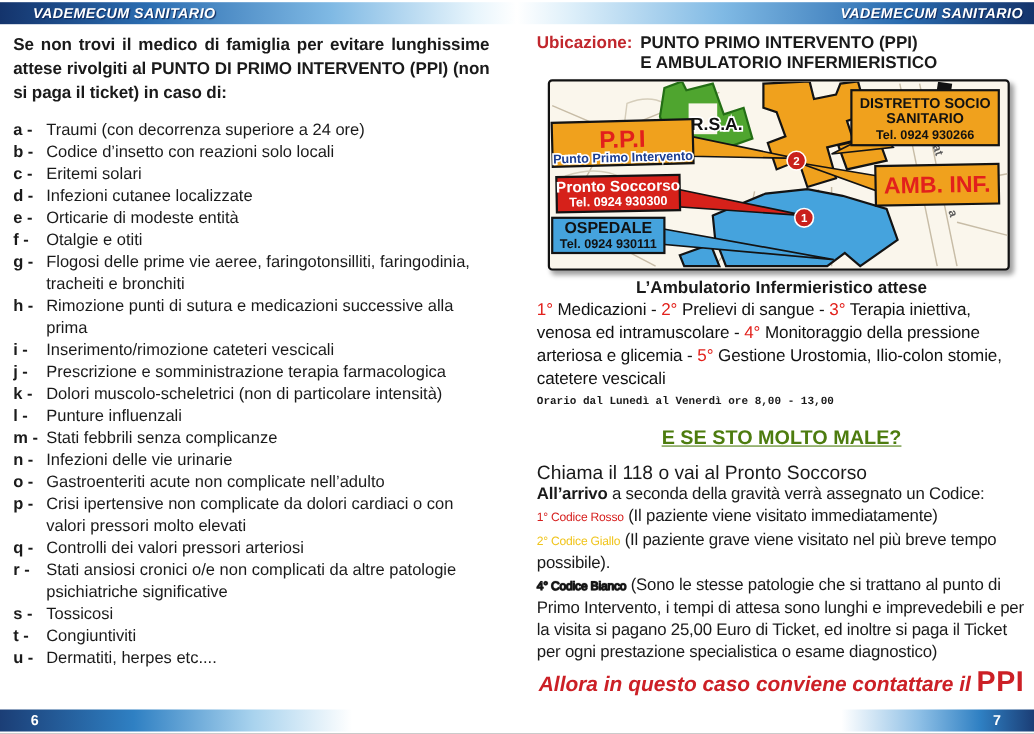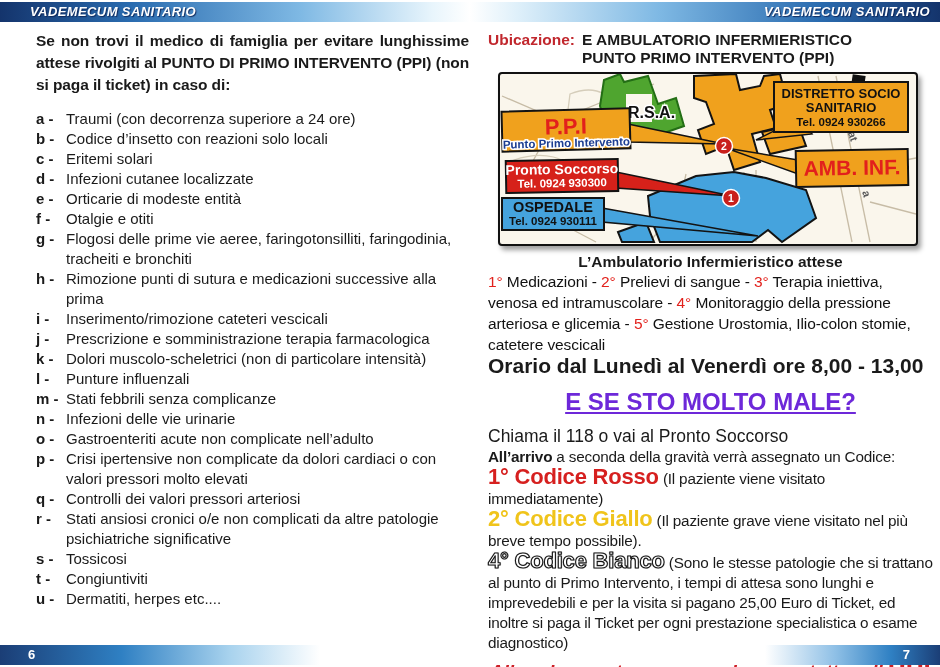--- a/index.html
+++ b/index.html
@@ -13,45 +13,45 @@
     color:#fff;letter-spacing:.4px;text-shadow:1px 1px 1px rgba(10,30,80,.85);}
   .header-title.left{left:30px;} .header-title.right{right:10px;}
   .footer-bar-left{position:absolute;bottom:2px;left:0;width:320px;height:20px;
     background:linear-gradient(90deg,#1b3e76 0%,#2f80c3 38%,#a9d3ee 72%,#ffffff 100%);}
   .footer-bar-right{position:absolute;bottom:2px;right:0;width:175px;height:20px;
     background:linear-gradient(90deg,#ffffff 0%,#8fc0e6 40%,#2f80c3 72%,#1b3e76 100%);}
   .page-num{position:absolute;top:2px;font-size:13px;font-weight:bold;color:#fff;}
   .page-num.n6{left:28px;} .page-num.n7{right:30px;}
 
   
-  #left-col{position:absolute;left:36px;top:30px;width:433px;}
+  #left-col{position:absolute;left:12px;top:30px;width:433px;}
   .intro{font-size:15.5px;line-height:22px;font-weight:bold;text-align:justify;letter-spacing:-.1px;}
   #symptom-list{margin-top:13px;font-size:15px;line-height:20px;}
   .li-row{display:flex;}
   .li-letter{flex:0 0 30px;font-weight:bold;}
   .li-text{flex:1;}
 
   
   #right-col{position:absolute;left:488px;top:31px;width:445px;}
   .ubicazione{display:flex;font-size:15.5px;font-weight:bold;line-height:18px;}
   .ubi-label{color:#c1272d;margin-right:7px;white-space:nowrap;}
   .ubi-lines div{line-height:18px;}
   .map-wrap{margin:5px 0 0 10px;width:416px;height:170px;border:2px solid #111;
     border-radius:4px;background:#faf6ec;box-shadow:3px 4px 5px rgba(0,0,0,.38);overflow:hidden;}
   .eroga-title{margin-top:7px;text-align:center;font-size:15.5px;font-weight:bold;}
   .eroga-par{font-size:15.5px;font-weight:normal;line-height:21px;letter-spacing:-.1px;}
   .seg-red{color:#e2211c;} .seg-black{color:#111;}
-  .orario{font-size:21px;font-weight:bold;line-height:21px;}
-  .male-heading{margin-top:12px;text-align:center;font-size:24px;font-weight:bold;
-    color:#6d28d9;text-decoration:underline;}
+  .orario{font-size:10px;font-weight:bold;line-height:21px;font-family:Liberation Mono, monospace;}
+  .male-heading{margin-top:12px;text-align:center;font-size:18px;font-weight:bold;
+    color:#4d7c0f;text-decoration:underline;}
   .chiama{margin-top:10px;font-size:17.5px;font-weight:normal;}
   .arrivo{font-size:15.3px;line-height:20px;letter-spacing:-.2px;}
   .arrivo b{font-weight:bold;}
   #codici-list{font-size:15.3px;line-height:20px;letter-spacing:-.2px;}
-  .codice-label{font-weight:bold;font-size:22px;}
+  .codice-label{font-weight:normal;font-size:11px;}
   .codice-bianco{-webkit-text-stroke:1.1px #161616;text-shadow:0 0 1px #161616,0 0 1px #161616;}
   .allora{margin-top:1px;text-align:center;color:#cc2026;font-weight:bold;}
   .allora .txt{font-style:italic;font-size:19px;}
   .allora .ppi{font-size:26px;letter-spacing:.5px;}
 
   
   text{font-family:"Liberation Sans","DejaVu Sans",sans-serif;}
   .halo{paint-order:stroke;stroke:#fff;stroke-width:3px;}
 </style>
 </head>
@@ -150,22 +150,22 @@
           <span class="li-letter">u -</span>
           <span class="li-text">Dermatiti, herpes etc....</span>
         </div>
       </div>
   </div>
 
   <div id="right-col">
     <div class="ubicazione">
       <span class="ubi-label">Ubicazione:</span>
       <span class="ubi-lines">
+        <div>PUNTO PRIMO INTERVENTO (PPI)</div>
         <div>E AMBULATORIO INFERMIERISTICO</div>
-        <div>PUNTO PRIMO INTERVENTO (PPI)</div>
       </span>
     </div>
 
     <div class="map-wrap">
       <svg width="416" height="170" viewBox="0 0 416 170">
 
         <g stroke="#c7bca6" stroke-width="1.3" fill="none">
           <path d="M2,22 L58,46 L112,24 L154,10"></path>
           <path d="M2,58 L40,74 L26,100"></path>
           <path d="M40,74 L80,60"></path>

